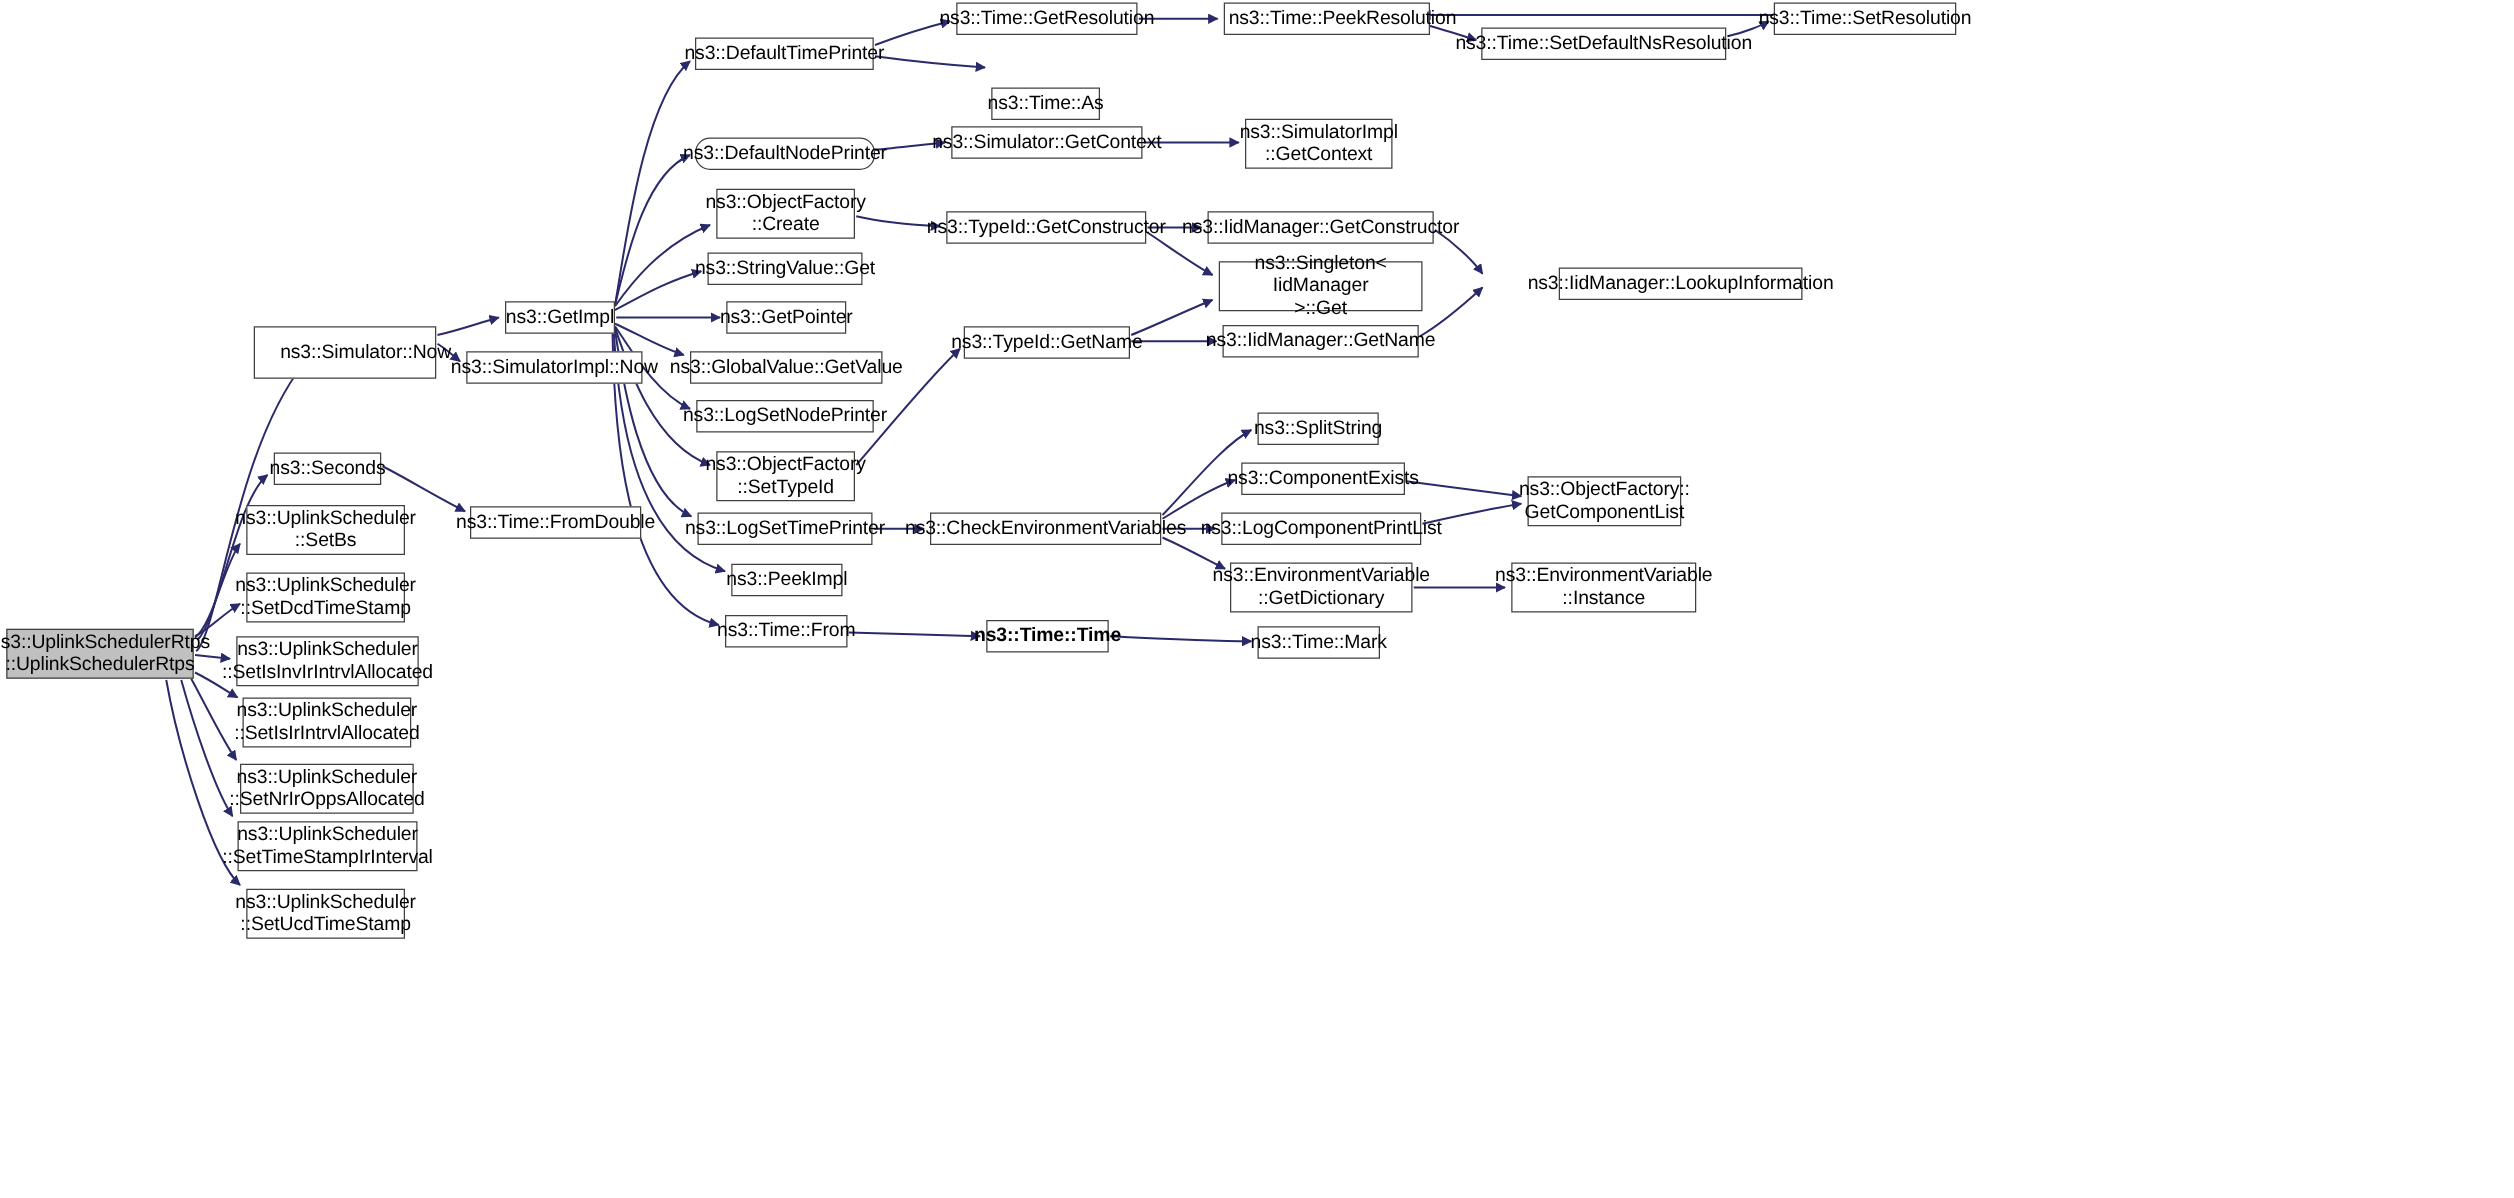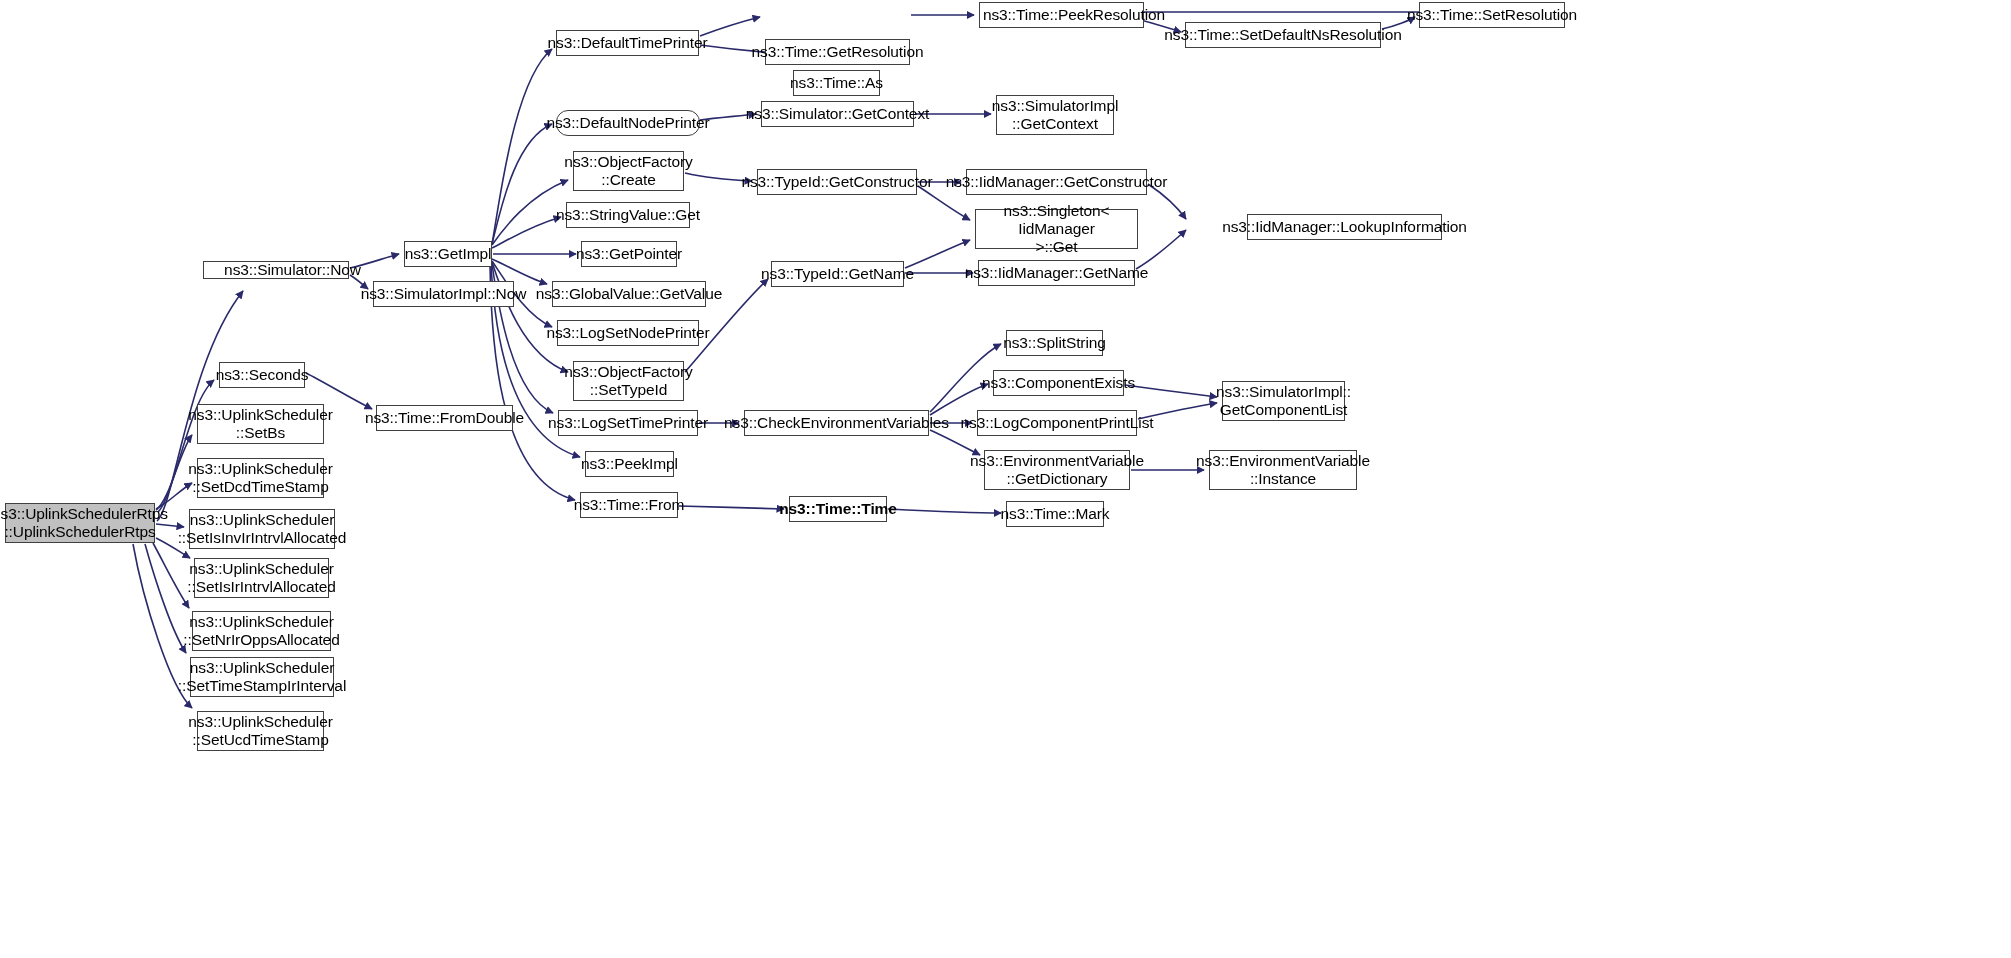--- a/index.html
+++ b/index.html
@@ -109,21 +109,21 @@
         <path d="M 888 509 C 928 511 978 513 1001 513" marker-end="url(#arrow)"></path>
         <path d="M 1133 18 C 1150 22 1168 28 1181 32" marker-end="url(#arrow)"></path>
         <path d="M 1382 29 C 1396 26 1410 20 1415 17" marker-end="url(#arrow)"></path>
         <path d="M 1419 12 L 1137 12" marker-end="url(#arrow)"></path>
       </g>
   </svg>
 
   <div id="nodes">
       <div class="node root" style="left: 5px; top: 503px; width: 150px; height: 40px;"><span class="node-label">ns3::UplinkSchedulerRtps
 ::UplinkSchedulerRtps</span></div>
-      <div class="node" style="left: 203px; top: 261px; width: 146px; height: 18px; padding-left: 33px;"><span class="node-label">ns3::Simulator::Now</span></div>
+      <div class="node" style="left: 203px; top: 261px; width: 146px; height: 42px; padding-left: 33px;"><span class="node-label">ns3::Simulator::Now</span></div>
       <div class="node" style="left: 219px; top: 362px; width: 86px; height: 26px;"><span class="node-label">ns3::Seconds</span></div>
       <div class="node" style="left: 197px; top: 404px; width: 127px; height: 40px;"><span class="node-label">ns3::UplinkScheduler
 ::SetBs</span></div>
       <div class="node" style="left: 197px; top: 458px; width: 127px; height: 40px;"><span class="node-label">ns3::UplinkScheduler
 ::SetDcdTimeStamp</span></div>
       <div class="node" style="left: 189px; top: 509px; width: 146px; height: 40px;"><span class="node-label">ns3::UplinkScheduler
 ::SetIsInvIrIntrvlAllocated</span></div>
       <div class="node" style="left: 194px; top: 558px; width: 135px; height: 40px;"><span class="node-label">ns3::UplinkScheduler
 ::SetIsIrIntrvlAllocated</span></div>
       <div class="node" style="left: 192px; top: 611px; width: 139px; height: 40px;"><span class="node-label">ns3::UplinkScheduler
@@ -141,21 +141,21 @@
 ::Create</span></div>
       <div class="node" style="left: 566px; top: 202px; width: 124px; height: 26px;"><span class="node-label">ns3::StringValue::Get</span></div>
       <div class="node" style="left: 581px; top: 241px; width: 96px; height: 26px;"><span class="node-label">ns3::GetPointer</span></div>
       <div class="node" style="left: 552px; top: 281px; width: 154px; height: 26px;"><span class="node-label">ns3::GlobalValue::GetValue</span></div>
       <div class="node" style="left: 557px; top: 320px; width: 142px; height: 26px;"><span class="node-label">ns3::LogSetNodePrinter</span></div>
       <div class="node" style="left: 573px; top: 361px; width: 111px; height: 40px;"><span class="node-label">ns3::ObjectFactory
 ::SetTypeId</span></div>
       <div class="node" style="left: 558px; top: 410px; width: 140px; height: 26px;"><span class="node-label">ns3::LogSetTimePrinter</span></div>
       <div class="node" style="left: 585px; top: 451px; width: 89px; height: 26px;"><span class="node-label">ns3::PeekImpl</span></div>
       <div class="node" style="left: 580px; top: 492px; width: 98px; height: 26px;"><span class="node-label">ns3::Time::From</span></div>
-      <div class="node" style="left: 765px; top: 2px; width: 145px; height: 26px; margin-top: 37px;"><span class="node-label">ns3::Time::GetResolution</span></div>
+      <div class="node" style="left: 765px; top: 2px; width: 145px; height: 26px;"><span class="node-label">ns3::Time::GetResolution</span></div>
       <div class="node" style="left: 793px; top: 42px; width: 87px; height: 26px; margin-top: 28px;"><span class="node-label">ns3::Time::As</span></div>
       <div class="node" style="left: 761px; top: 101px; width: 153px; height: 26px;"><span class="node-label">ns3::Simulator::GetContext</span></div>
       <div class="node" style="left: 757px; top: 169px; width: 160px; height: 26px;"><span class="node-label">ns3::TypeId::GetConstructor</span></div>
       <div class="node" style="left: 771px; top: 261px; width: 133px; height: 26px;"><span class="node-label">ns3::TypeId::GetName</span></div>
       <div class="node" style="left: 744px; top: 410px; width: 185px; height: 26px;"><span class="node-label">ns3::CheckEnvironmentVariables</span></div>
       <div class="node" style="left: 789px; top: 496px; width: 98px; height: 26px; font-weight: bold;"><span class="node-label">ns3::Time::Time</span></div>
       <div class="node" style="left: 979px; top: 2px; width: 165px; height: 26px; padding-left: 25px;"><span class="node-label">ns3::Time::PeekResolution</span></div>
       <div class="node" style="left: 996px; top: 95px; width: 118px; height: 40px;"><span class="node-label">ns3::SimulatorImpl
 ::GetContext</span></div>
       <div class="node" style="left: 966px; top: 169px; width: 181px; height: 26px;"><span class="node-label">ns3::IidManager::GetConstructor</span></div>
@@ -163,20 +163,20 @@
 &gt;::Get</span></div>
       <div class="node" style="left: 978px; top: 260px; width: 157px; height: 26px;"><span class="node-label">ns3::IidManager::GetName</span></div>
       <div class="node" style="left: 1006px; top: 330px; width: 97px; height: 26px;"><span class="node-label">ns3::SplitString</span></div>
       <div class="node" style="left: 993px; top: 370px; width: 131px; height: 26px;"><span class="node-label">ns3::ComponentExists</span></div>
       <div class="node" style="left: 977px; top: 410px; width: 160px; height: 26px;"><span class="node-label">ns3::LogComponentPrintList</span></div>
       <div class="node" style="left: 984px; top: 450px; width: 146px; height: 40px;"><span class="node-label">ns3::EnvironmentVariable
 ::GetDictionary</span></div>
       <div class="node" style="left: 1006px; top: 501px; width: 98px; height: 26px;"><span class="node-label">ns3::Time::Mark</span></div>
       <div class="node" style="left: 1185px; top: 22px; width: 196px; height: 26px;"><span class="node-label">ns3::Time::SetDefaultNsResolution</span></div>
       <div class="node" style="left: 1247px; top: 214px; width: 195px; height: 26px;"><span class="node-label">ns3::IidManager::LookupInformation</span></div>
-      <div class="node" style="left: 1222px; top: 381px; width: 123px; height: 40px;"><span class="node-label">ns3::SimulatorImpl::
+      <div class="node" style="left: 1222px; top: 381px; width: 123px; height: 40px;"><span class="node-label">ns3::ObjectFactory::
 GetComponentList</span></div>
       <div class="node" style="left: 1209px; top: 450px; width: 148px; height: 40px;"><span class="node-label">ns3::EnvironmentVariable
 ::Instance</span></div>
       <div class="node" style="left: 1419px; top: 2px; width: 146px; height: 26px;"><span class="node-label">ns3::Time::SetResolution</span></div>
     </div>
 
 </div>
 
 </body></html>

